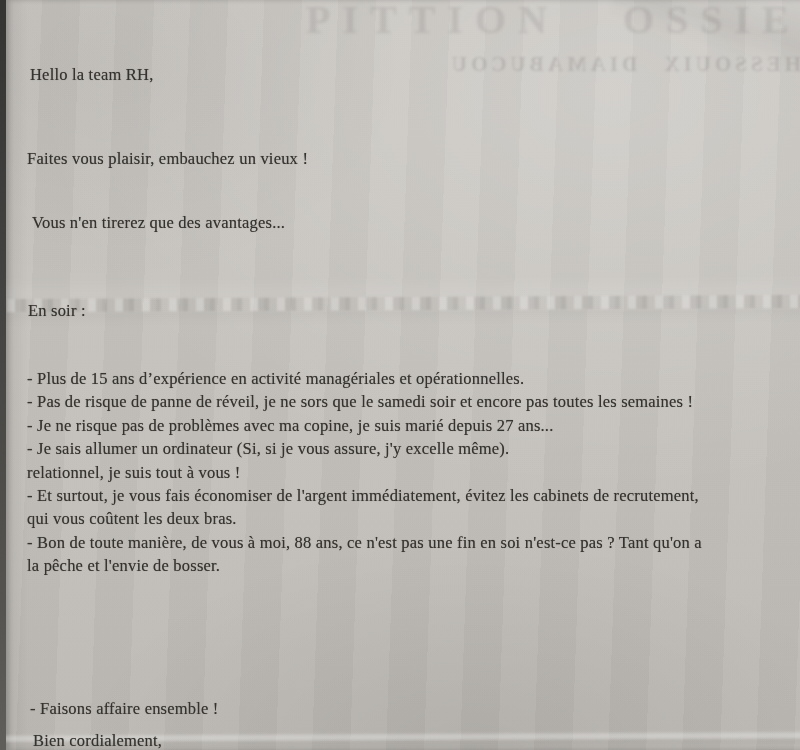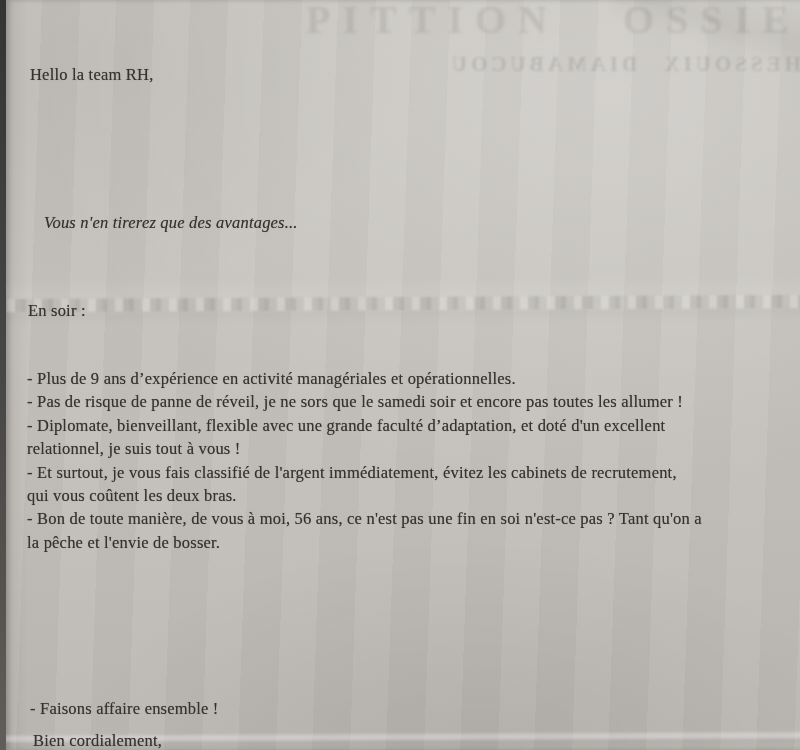--- a/index.html
+++ b/index.html
@@ -103,21 +103,21 @@
     position: absolute;
     font-size: 16.5px;
     line-height: 23.4px;
     letter-spacing: 0.2px;
     color: #35332f;
     white-space: nowrap;
     text-shadow: 0 0 0.7px rgba(53,51,47,0.55);
   }
   .greeting  { top: 46px;  left: 24px; }
   .hook      { top: 130px; left: 21px; }
-  .promise   { top: 194px; left: 38px; font-style: italic; }
+  .promise   { top: 194px; left: 26px; }
   .intro     { top: 282px; left: 22px; }
   .benefits  { top: 367px; left: 21px; }
   .cta       { top: 653px; left: 24px; margin-top: 44px; }
   .signoff   { top: 712px; left: 27px; }
 </style>
 </head>
 <body>
 
 <div class="photo">
 
@@ -127,33 +127,35 @@
 
     <div class="ghost ghost-1">PITTION OSSIE</div>
     <div class="ghost ghost-2">HESSOUIX DIAMABUCOU</div>
 
     <div class="wrinkle-tr"></div>
     <div class="crease-top"></div>
     <div class="crease-bottom"></div>
 
     <p class="t greeting">Hello la team RH,</p>
 
+    <p class="t hook">Faites vous plaisir, embauchez un vieux !</p>
 
     <p class="t promise">Vous n'en tirerez que des avantages...</p>
 
     <p class="t intro">En soir :</p>
 
     <div class="t benefits">
-      <div>- Plus de 9 ans d’expérience en activité managériales et opérationnelles.</div>
-      <div>- Pas de risque de panne de réveil, je ne sors que le samedi soir et encore pas toutes les allumer !</div>
-      <div>- Diplomate, bienveillant, flexible avec une grande faculté d’adaptation, et doté d'un excellent</div>
+      <div>- Plus de 15 ans d’expérience en activité managériales et opérationnelles.</div>
+      <div>- Pas de risque de panne de réveil, je ne sors que le samedi soir et encore pas toutes les semaines !</div>
+      <div>- Je ne risque pas de problèmes avec ma copine, je suis marié depuis 27 ans...</div>
+      <div>- Je sais allumer un ordinateur (Si, si je vous assure, j'y excelle même).</div>
       <div>relationnel, je suis tout à vous !</div>
-      <div>- Et surtout, je vous fais classifié de l'argent immédiatement, évitez les cabinets de recrutement,</div>
+      <div>- Et surtout, je vous fais économiser de l'argent immédiatement, évitez les cabinets de recrutement,</div>
       <div>qui vous coûtent les deux bras.</div>
-      <div>- Bon de toute manière, de vous à moi, 56 ans, ce n'est pas une fin en soi n'est-ce pas ? Tant qu'on a</div>
+      <div>- Bon de toute manière, de vous à moi, 88 ans, ce n'est pas une fin en soi n'est-ce pas ? Tant qu'on a</div>
       <div>la pêche et l'envie de bosser.</div>
     </div>
 
     <p class="t cta">- Faisons affaire ensemble !</p>
 
     <p class="t signoff">Bien cordialement,</p>
 
   </div>
 </div>
 

